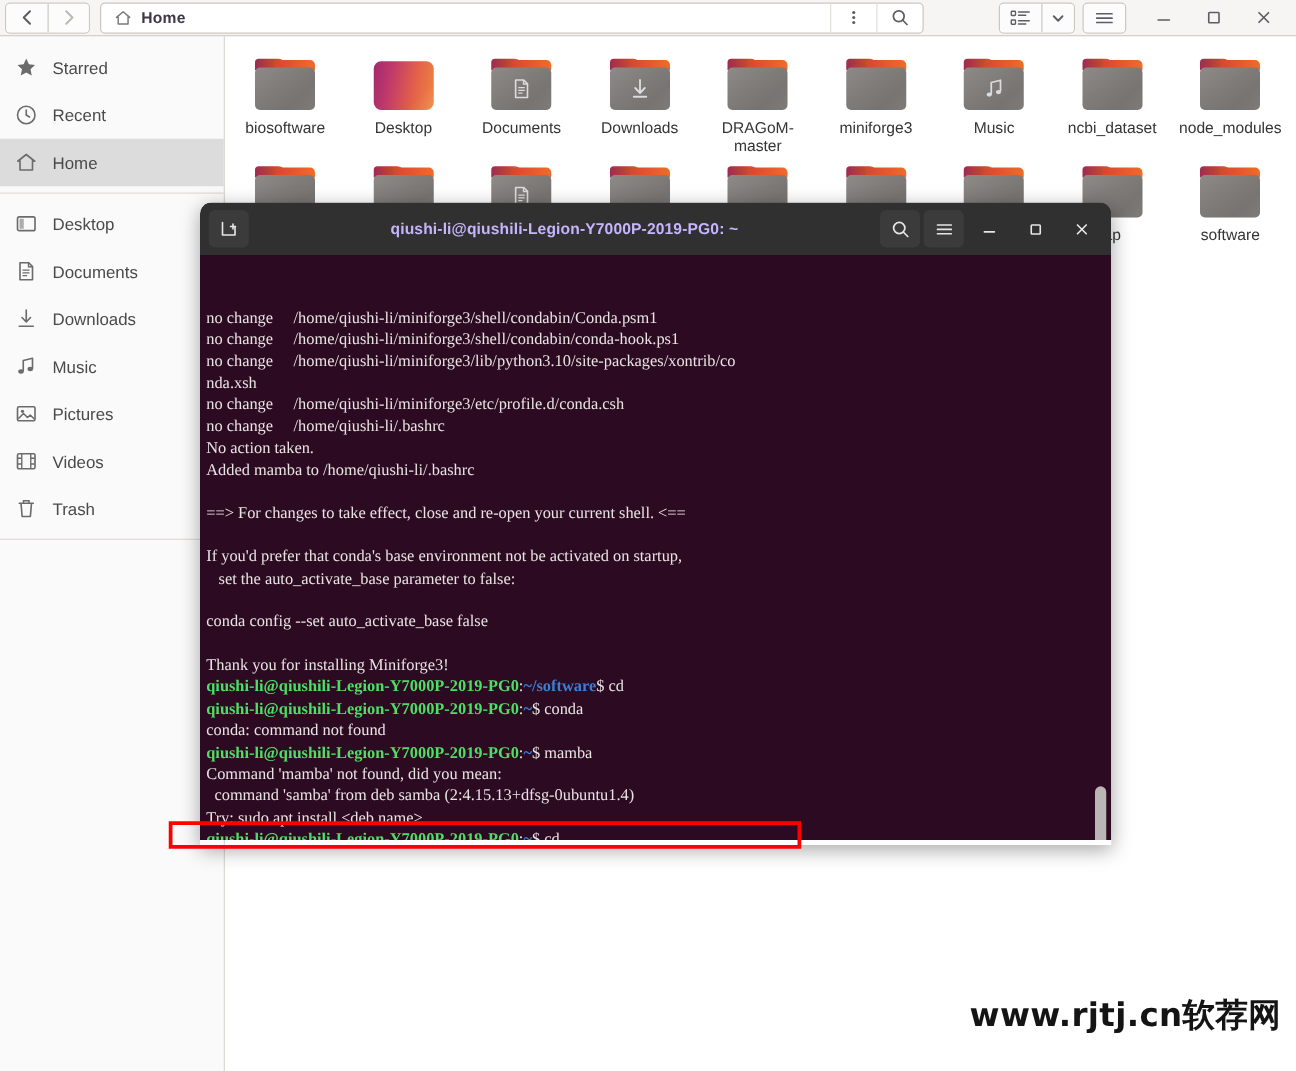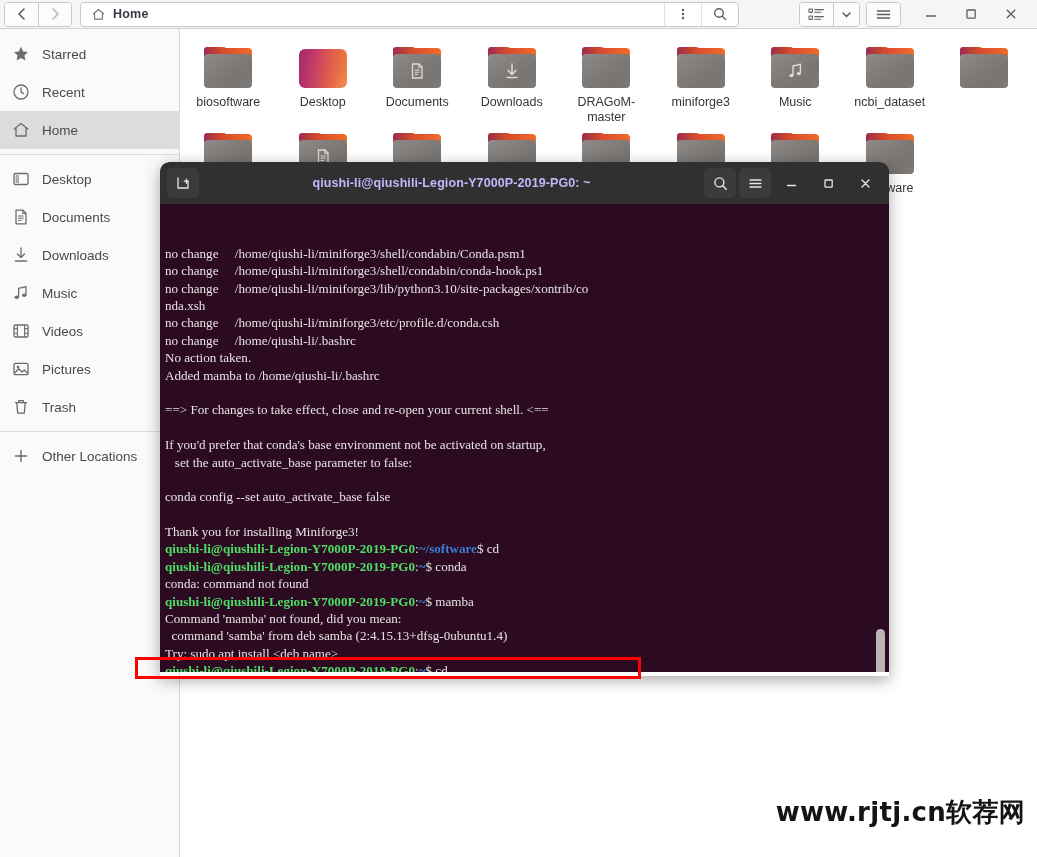--- a/index.html
+++ b/index.html
@@ -212,56 +212,48 @@
             <path d="M6.6 13 V4.4 L14 2.6 V11" fill="none" stroke="#6b6b6b" stroke-width="1.3" stroke-linejoin="round"></path>
             <ellipse cx="4.8" cy="13.2" rx="2.2" ry="1.8" fill="#6b6b6b"></ellipse>
             <ellipse cx="12.2" cy="11.2" rx="2.2" ry="1.8" fill="#6b6b6b"></ellipse>
           </svg>
         </span>
         <span>Music</span>
       </div>
       <div class="sb-item">
         <span class="sb-icon">
           <svg width="18" height="18" viewBox="0 0 18 18">
+            <rect x="2" y="3.4" width="14" height="11.2" rx="1.2" fill="none" stroke="#6b6b6b" stroke-width="1.3"></rect>
+            <circle cx="6" cy="7" r="1.3" fill="#6b6b6b"></circle>
+            <path d="M2.6 13 L6.8 8.8 L10 12 L12.2 10 L15.4 13.2" fill="none" stroke="#6b6b6b" stroke-width="1.25" stroke-linejoin="round"></path>
+          </svg>
+        </span>
+        <span>Pictures</span>
+      </div>
+      <div class="sb-item">
+        <span class="sb-icon">
+          <svg width="18" height="18" viewBox="0 0 18 18">
             <rect x="2" y="3" width="14" height="12" rx="1.2" fill="none" stroke="#6b6b6b" stroke-width="1.3"></rect>
             <path d="M5.4 3.2 V14.8 M12.6 3.2 V14.8" stroke="#6b6b6b" stroke-width="1.1"></path>
             <path d="M2.2 6.6 H5.2 M2.2 11.2 H5.2 M12.8 6.6 H15.8 M12.8 11.2 H15.8" stroke="#6b6b6b" stroke-width="1.1"></path>
           </svg>
         </span>
         <span>Videos</span>
       </div>
       <div class="sb-item">
         <span class="sb-icon">
           <svg width="18" height="18" viewBox="0 0 18 18">
-            <rect x="2" y="3.4" width="14" height="11.2" rx="1.2" fill="none" stroke="#6b6b6b" stroke-width="1.3"></rect>
-            <circle cx="6" cy="7" r="1.3" fill="#6b6b6b"></circle>
-            <path d="M2.6 13 L6.8 8.8 L10 12 L12.2 10 L15.4 13.2" fill="none" stroke="#6b6b6b" stroke-width="1.25" stroke-linejoin="round"></path>
-          </svg>
-        </span>
-        <span>Pictures</span>
-      </div>
-      <div class="sb-item">
-        <span class="sb-icon">
-          <svg width="18" height="18" viewBox="0 0 18 18">
             <path d="M3.4 4.6 H14.6" stroke="#6b6b6b" stroke-width="1.3" stroke-linecap="round"></path>
             <path d="M4.8 4.6 L5.7 15.2 H12.3 L13.2 4.6" fill="none" stroke="#6b6b6b" stroke-width="1.3" stroke-linejoin="round"></path>
             <path d="M6.8 4.4 V2.6 H11.2 V4.4" fill="none" stroke="#6b6b6b" stroke-width="1.2"></path>
           </svg>
         </span>
         <span>Trash</span>
       </div>
       <div class="sb-sep"></div>
-      <div class="sb-item">
-        <span class="sb-icon">
-          <svg width="18" height="18" viewBox="0 0 18 18">
-            <path d="M9 3.4 V14.6 M3.4 9 H14.6" stroke="#6b6b6b" stroke-width="1.45" stroke-linecap="round"></path>
-          </svg>
-        </span>
-        <span>Other Locations</span>
-      </div>
     </div>
 
   <div class="fm-content">
     <div class="icon-grid" id="grid">
         <div class="fitem">
           <div class="folder ">
             <div class="tab"></div>
             <div class="tab2"></div>
             <div class="body"></div>
             <div class="emblem"></div>
@@ -348,20 +340,29 @@
           </div>
           <div class="flabel">ncbi_dataset</div>
         </div>
         <div class="fitem">
           <div class="folder ">
             <div class="tab"></div>
             <div class="tab2"></div>
             <div class="body"></div>
             <div class="emblem"></div>
           </div>
+          <div class="flabel">node_modules</div>
+        </div>
+        <div class="fitem">
+          <div class="folder ">
+            <div class="tab"></div>
+            <div class="tab2"></div>
+            <div class="body"></div>
+            <div class="emblem"></div>
+          </div>
           <div class="flabel"></div>
         </div>
         <div class="fitem">
           <div class="folder ">
             <div class="tab"></div>
             <div class="tab2"></div>
             <div class="body"></div>
             <div class="emblem"></div>
           </div>
           <div class="flabel"></div>

